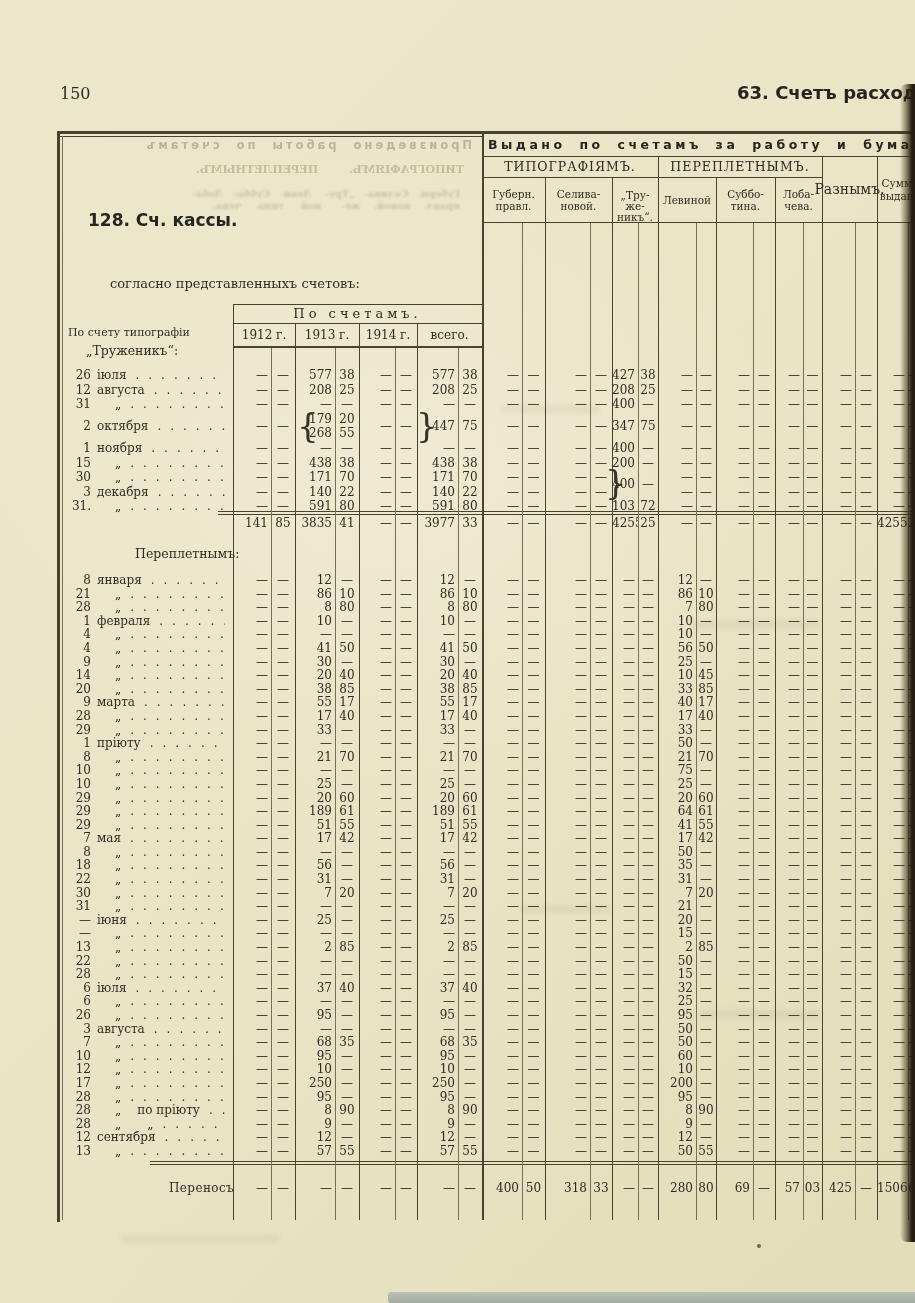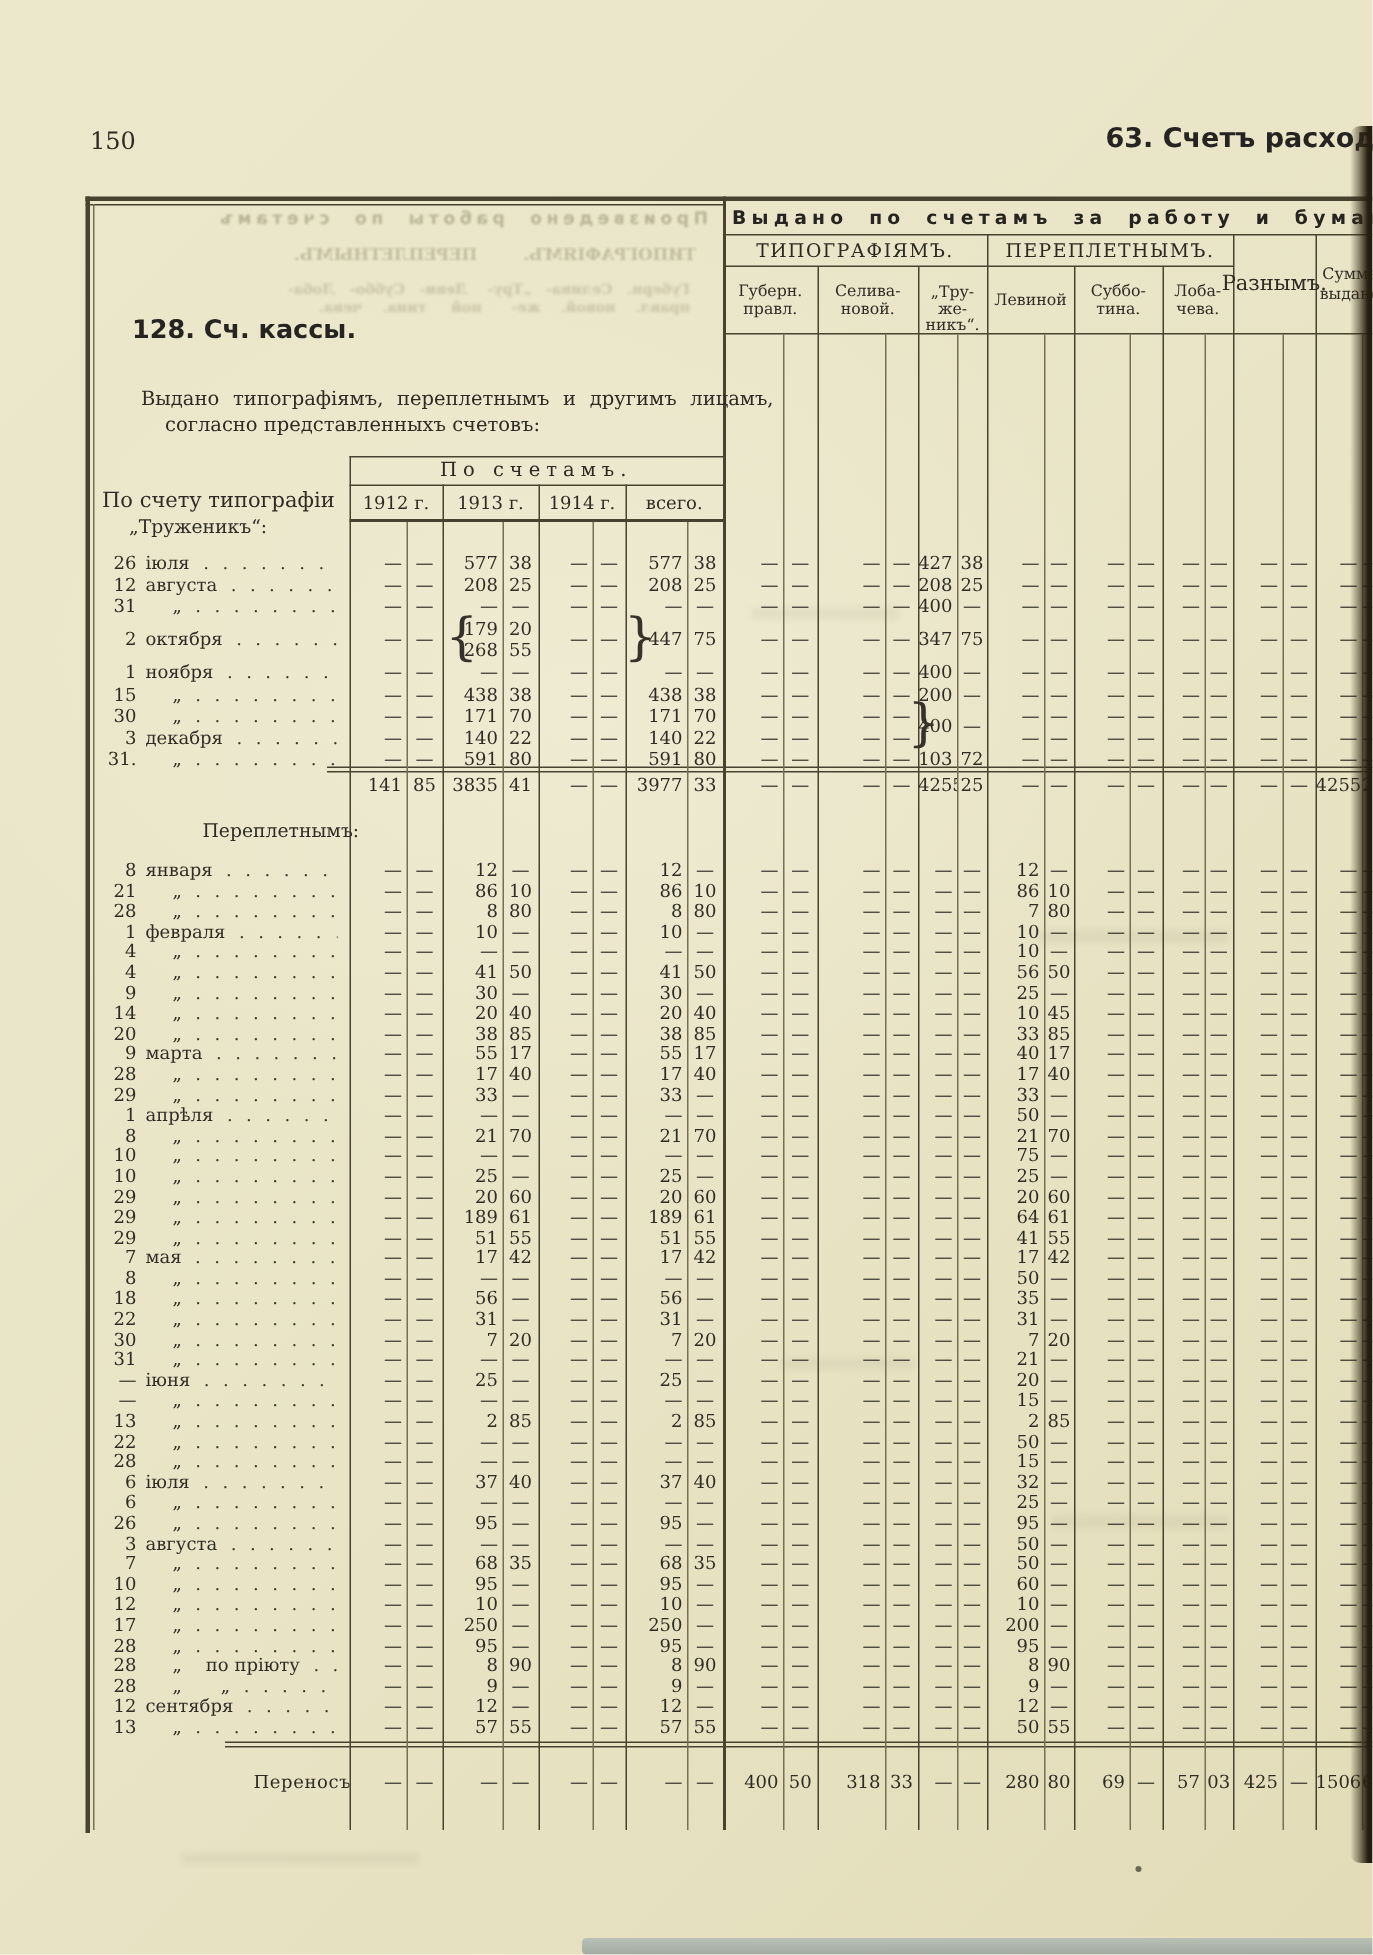--- a/index.html
+++ b/index.html
@@ -95,21 +95,20 @@
   </div>
 
 <div id="content-layer" class="abs" style="left:0;top:0;width:915px;height:1303px;">
 
   <div class="abs" style="left:60px;top:84px;font-size:16px;">150</div>
 
   <div class="abs sans" style="left:737px;top:82px;font-size:18px;font-weight:bold;white-space:nowrap;color:#262420;">63. Счетъ расходовъ</div>
 
   <div class="abs sans" style="left:88px;top:210px;font-size:17px;font-weight:bold;color:#262420;">128. Сч. кассы.</div>
 
-  <div class="abs" style="left:94px;top:259px;font-size:13px;word-spacing:5px;">Выдано типографіямъ, переплетнымъ и другимъ лицамъ,</div>
   <div class="abs" style="left:110px;top:276px;font-size:13px;">согласно представленныхъ счетовъ:</div>
 
   <div class="abs sans" style="left:488px;top:137px;width:427px;height:18px;overflow:hidden;font-size:12.5px;font-weight:bold;letter-spacing:3.5px;word-spacing:6px;white-space:nowrap;color:#262420;">Выдано по счетамъ за работу и бумагу</div>
 
   <div class="grouphead" style="left:482px;top:159px;width:176px;">ТИПОГРАФІЯМЪ.</div>
   <div class="grouphead" style="left:658px;top:159px;width:164px;">ПЕРЕПЛЕТНЫМЪ.</div>
 
   <div class="colhead" style="left:482px;top:178px;width:63px;height:44px;">Губерн.
 правл.</div>
   <div class="colhead" style="left:545px;top:178px;width:67px;height:44px;">Селива-
@@ -125,21 +124,21 @@
   <div class="colhead" style="left:822px;top:157px;width:55px;height:65px;font-size:14px;">Разнымъ.</div>
   <div class="colhead" style="left:878px;top:157px;width:44px;height:65px;overflow:hidden;">Сумма
 выдано</div>
 
   <div class="abs" style="left:233px;top:306px;width:249px;text-align:center;font-size:13px;letter-spacing:4px;color:#2b2921;">По счетамъ.</div>
   <div class="abs" style="left:233px;top:328px;width:62px;text-align:center;font-size:12px;">1912 г.</div>
   <div class="abs" style="left:295px;top:328px;width:64px;text-align:center;font-size:12px;">1913 г.</div>
   <div class="abs" style="left:359px;top:328px;width:58px;text-align:center;font-size:12px;">1914 г.</div>
   <div class="abs" style="left:417px;top:328px;width:65px;text-align:center;font-size:12px;">всего.</div>
 
-  <div class="abs" style="left:68px;top:326px;font-size:14px;">По счету типографіи</div>
+  <div class="abs" style="left:68px;top:326px;font-size:11px;">По счету типографіи</div>
   <div class="abs" style="left:86px;top:343px;font-size:12.5px;">„Труженикъ“:</div>
 
   <div class="abs" style="left:135px;top:546px;font-size:12.5px;">Переплетнымъ:</div>
 
   <div id="sec1" class="abs" style="left:63px;top:368px;width:852px;">
       <div class="lrow" style="grid-template-columns: 170px 38px 24px 40px 24px 36px 22px 41px 24px 40px 23px 45px 22px 26px 20px 38px 20px 37px 22px 28px 19px 33px 22px 31px 7px; height: 14.6px; line-height: 14.6px;">
         <div class="lab">
           <div class="day">26</div>
           <div class="mon">іюля</div>
           <div class="leader">............</div>
@@ -822,21 +821,21 @@
         <div class="rub">—</div>
         <div class="kop">—</div>
         <div class="rub">—</div>
         <div class="kop">—</div>
         <div class="rub">—</div>
         <div class="kop">—</div>
       </div>
       <div class="lrow" style="grid-template-columns: 170px 38px 24px 40px 24px 36px 22px 41px 24px 40px 23px 45px 22px 26px 20px 38px 20px 37px 22px 28px 19px 33px 22px 31px 7px; height: 13.6px; line-height: 13.6px;">
         <div class="lab">
           <div class="day">1</div>
-          <div class="mon">апрѣля</div>
+          <div class="mon">пріюту</div>
           <div class="leader">............</div>
         </div>
         <div class="rub">—</div>
         <div class="kop">—</div>
         <div class="rub">—</div>
         <div class="kop">—</div>
         <div class="rub">—</div>
         <div class="kop">—</div>
         <div class="rub">—</div>
         <div class="kop">—</div>

